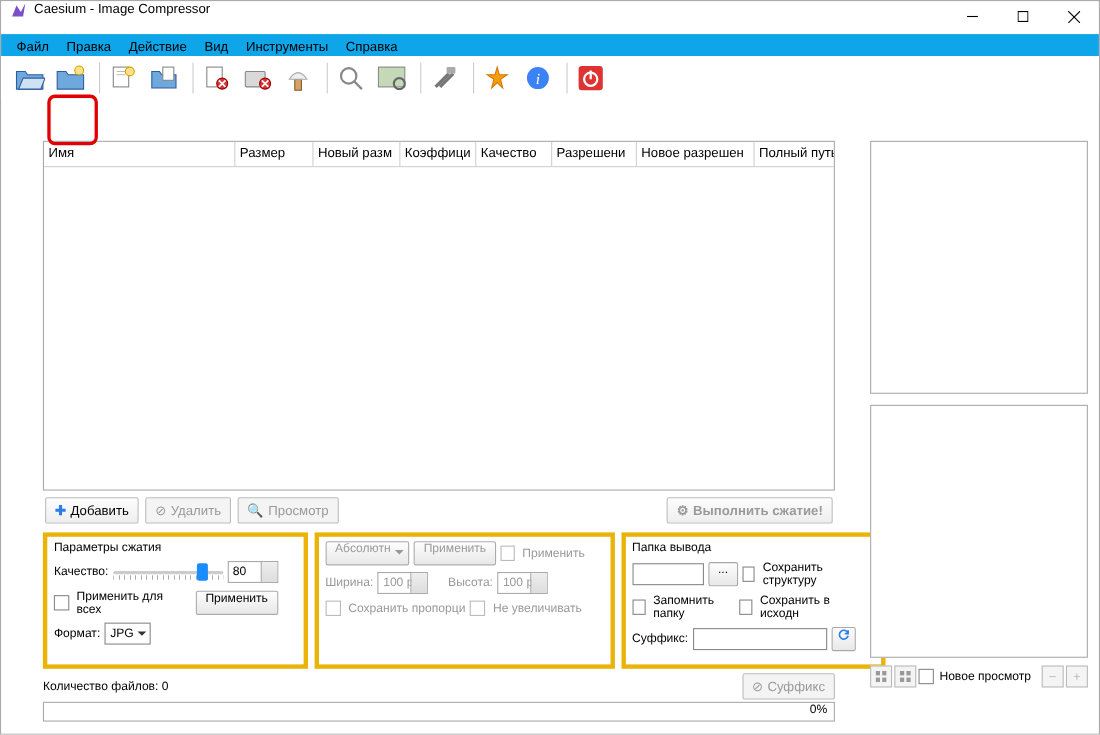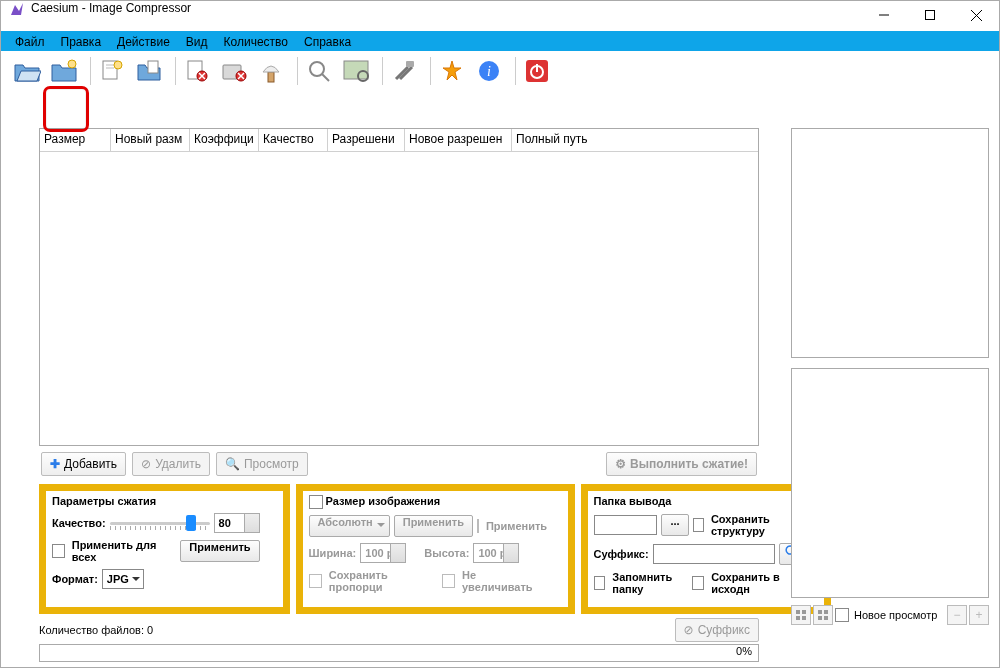--- a/index.html
+++ b/index.html
@@ -20,21 +20,21 @@
 .leftpane{position:absolute;top:0;left:0;width:720px;bottom:0;}
 .rightpane{position:absolute;top:0;right:0;width:198px;bottom:0;}
 .listarea{border:1px solid #aaa;height:316px;background:#fff;position:relative;}
 .listhdr{display:flex;height:22px;border-bottom:1px solid #d0d0d0;}
 .listhdr div{font-size:12px;padding:3px 4px 0 4px;border-right:1px solid #d0d0d0;overflow:hidden;white-space:nowrap;}
 .listbtns{height:28px;display:flex;align-items:center;padding:4px 2px;}
 .flatbtn{height:22px;padding:0 8px;border:1px solid #bcbcbc;background:linear-gradient(#fdfdfd,#eee);border-radius:2px;margin-right:6px;font-size:12px;display:flex;align-items:center;gap:4px;}
 .flatbtn.dis{color:#9a9a9a;background:#f4f4f4;}
 .flatbtn.compress{margin-left:auto;margin-right:0;color:#9a9a9a;font-weight:bold;}
 .panels{display:flex;gap:6px;margin-top:2px;}
-.panel{border:7px solid #eab308;padding:4px 23px 6px 6px;font-weight:bold;}
+.panel{border:4px solid #eab308;padding:4px 23px 6px 6px;}
 .panel .ptitle{font-size:11px;margin-bottom:6px;}
 .panel .row{display:flex;align-items:center;margin-bottom:6px;gap:4px;}
 .spin{width:40px;height:18px;border:1px solid #aaa;background:#fff;display:inline-flex;align-items:center;padding-left:4px;font-size:11px;position:relative;}
 .spin::after{content:"";position:absolute;right:0;top:0;bottom:0;width:14px;background:linear-gradient(#eee,#ddd);border-left:1px solid #aaa;}
 .btn{height:20px;padding:0 8px;border:1px solid #aaa;background:linear-gradient(#fdfdfd,#e8e8e8);border-radius:2px;font-size:11px;display:inline-flex;align-items:flex-start;}
 .btn.dis{color:#9a9a9a;}
 .chk{width:12px;height:12px;border:1px solid #888;background:#fff;display:inline-block;margin-right:3px;vertical-align:middle;}
 .chk.dis{border-color:#bbb;}
 .select{height:18px;border:1px solid #888;background:#fff;padding:0 14px 0 4px;font-size:11px;display:inline-flex;align-items:center;position:relative;}
 .select::after{content:"";position:absolute;right:3px;top:7px;border:4px solid transparent;border-top-color:#333;}
@@ -81,21 +81,21 @@
           </svg>
         </div>
     </div>
   </div>
 
   <div class="menubar">
     <span>Файл</span>
     <span>Правка</span>
     <span>Действие</span>
     <span>Вид</span>
-    <span>Количество</span>
+    <span>Инструменты</span>
     <span>Справка</span>
   </div>
 
   <div class="toolbar">
     <div class="tool">
         <svg width="28" height="24" viewBox="0 0 28 24">
           <path d="M2 6h8l2 3h14v13H2z" fill="#6fa8dc" stroke="#2f5e9e"></path>
           <path d="M4 22L8 12h20l-4 10z" fill="#cfe2f3" stroke="#2f5e9e"></path>
         </svg>
       </div>
@@ -185,20 +185,21 @@
         </svg>
       </div>
   </div>
 
   <div class="highlight"></div>
 
   <div class="work">
     <div class="leftpane">
       <div class="listarea">
         <div class="listhdr">
+          <div style="width:165px">Имя</div>
           <div style="width:62px">Размер</div>
           <div style="width:70px">Новый разм</div>
           <div style="width:60px">Коэффици</div>
           <div style="width:60px">Качество</div>
           <div style="width:68px">Разрешени</div>
           <div style="width:98px">Новое разрешен</div>
           <div style="flex:1;border-right:none">Полный путь</div>
         </div>
       </div>
 
@@ -239,21 +240,20 @@
             <div style="flex:1"></div>
             <div class="btn">Применить</div>
           </div>
           <div class="row">
             <label>Формат:</label>
             <div class="select">JPG</div>
           </div>
         </div>
 
         <div class="panel" style="width:236px">
-          <div class="ptitle"><span class="chk"></span><span>Размер изображения</span></div>
           <div class="row">
             <div class="btn dis" style="position:relative;padding-right:16px">
                 <span>Абсолютн</span>
                 <span style="position:absolute;right:4px;top:7px;border:4px solid transparent;border-top-color:#999"></span>
               </div>
             <div class="btn dis">Применить</div>
             <span class="chk dis"></span>
             <label style="color:#999">Применить</label>
           </div>
           <div class="row" style="color:#999">
@@ -271,36 +271,36 @@
           </div>
         </div>
 
         <div class="panel" style="flex:1">
           <div class="ptitle">Папка вывода</div>
           <div class="row">
             <span class="txt" style="width:80px"></span>
             <div class="btn">...</div>
             <span class="chk"></span>
             <label>Сохранить структуру</label>
+          </div>
+          <div class="row">
+            <span class="chk"></span>
+            <label>Запомнить папку</label>
+            <span class="chk"></span>
+            <label>Сохранить в исходн</label>
           </div>
           <div class="row">
             <label>Суффикс:</label>
             <span class="txt" style="width:120px"></span>
             <div class="btn" style="padding:0 4px">
                 <svg width="12" height="12" viewBox="0 0 12 12">
                   <path d="M10 5a4 4 0 1 0 0 2" fill="none" stroke="#2b7de9" stroke-width="1.5"></path>
                   <path d="M10 2v3h-3" fill="none" stroke="#2b7de9" stroke-width="1.5"></path>
                 </svg>
               </div>
-          </div>
-          <div class="row">
-            <span class="chk"></span>
-            <label>Запомнить папку</label>
-            <span class="chk"></span>
-            <label>Сохранить в исходн</label>
           </div>
         </div>
       </div>
 
       <div class="statusrow">
         <span style="font-size:11px">Количество файлов: 0</span>
         <div style="flex:1"></div>
         <div class="flatbtn dis" style="margin:0">
             <span>⊘</span>
             <span>Суффикс</span>

